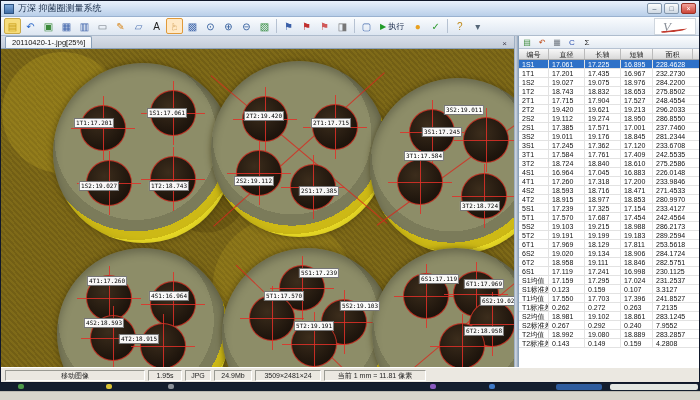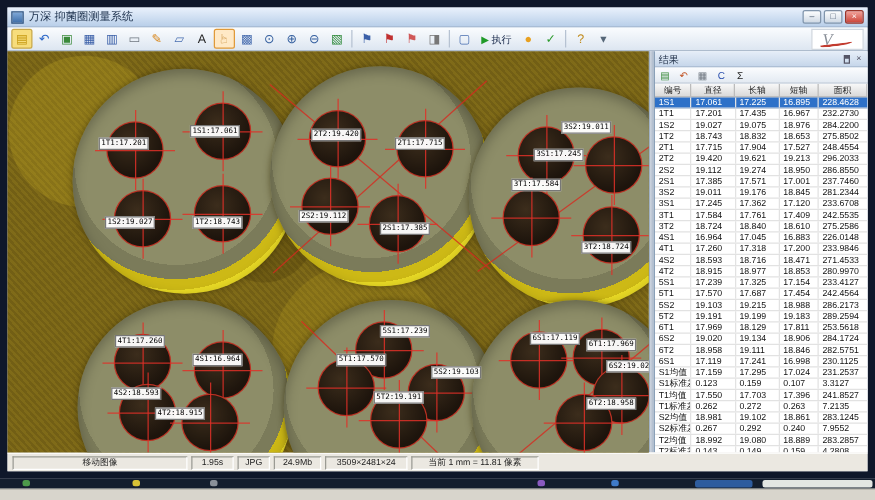--- a/index.html
+++ b/index.html
@@ -1,17 +1,17 @@
 <!DOCTYPE html>
 <html><head>
 <meta charset="utf-8">
 <style>
   * { margin:0; padding:0; box-sizing:border-box; }
   html,body { width:700px; height:400px; overflow:hidden; font-family:"Liberation Sans", sans-serif; background:#d8d5cc; }
-  .window { position:absolute; left:0; top:0; width:700px; height:383px; border:6px solid #0f172a; background:#dfe4ec; display:flex; flex-direction:column; }
+  .window { position:absolute; left:0; top:0; width:700px; height:383px; border:1px solid #0f172a; background:#dfe4ec; display:flex; flex-direction:column; }
   
   .titlebar { height:16px; background:linear-gradient(#e9f1fc,#b9cfe9); display:flex; align-items:center; padding:0 3px; border-bottom:1px solid #9ab2d0; }
   .app-ico { width:10px; height:10px; background:linear-gradient(#7fa8d8,#3f6ea8); border:1px solid #2d5280; margin-right:4px; }
   .title-text { font-size:9px; color:#1a2e4a; flex:1; white-space:nowrap; overflow:hidden; }
   .winbtn { width:15px; height:11px; margin-left:2px; border:1px solid #8296ac; border-radius:2px; background:linear-gradient(#fdfefe,#cfd9e4); font-size:7px; line-height:9px; text-align:center; color:#44566c; }
   .winbtn.close { background:linear-gradient(#f2a39b,#cc4438); color:#fff; border-color:#993328; }
   
   .toolbar { height:19px; background:linear-gradient(#fafcfe,#dde6f1); border-bottom:1px solid #aebccd; display:flex; align-items:center; padding:0 3px; gap:1px; }
   .tbtn { width:17px; height:16px; border:1px solid transparent; border-radius:2px; display:flex; align-items:center; justify-content:center; font-size:10px; }
   .tbtn.active { background:#ffe9c6; border-color:#e09a3a; }
@@ -165,20 +165,24 @@
         <span style="color: rgb(85, 102, 119);">▾</span>
       </span>
       <span class="logo">
         <span class="v">V</span>
         <span class="swoosh"></span>
       </span>
   </div>
 
   <div class="main">
     <div class="leftcol">
+      <div class="tabbar">
+        <span class="tab">20110420-1-.jpg[25%]</span>
+        <span class="tabclose">×</span>
+      </div>
       <div class="canvas" id="canvas">
           <div class="dish" style="left: 52px; top: 14px; width: 180px; height: 180px;"></div>
           <div class="zone" style="left: 79px; top: 56px; width: 46px; height: 46px;"></div>
           <div class="xh" style="left: 70px; top: 79px; width: 64px; height: 1px;"></div>
           <div class="xv" style="left: 102px; top: 47px; width: 1px; height: 64px;"></div>
           <div class="zone" style="left: 149px; top: 41px; width: 46px; height: 46px;"></div>
           <div class="xh" style="left: 140px; top: 64px; width: 64px; height: 1px;"></div>
           <div class="xv" style="left: 172px; top: 32px; width: 1px; height: 64px;"></div>
           <div class="zone" style="left: 85px; top: 111px; width: 46px; height: 46px;"></div>
           <div class="xh" style="left: 76px; top: 134px; width: 64px; height: 1px;"></div>
@@ -277,26 +281,20 @@
           <div class="xh" style="left: 429px; top: 297px; width: 64px; height: 1px;"></div>
           <div class="xv" style="left: 461px; top: 265px; width: 1px; height: 64px;"></div>
           <div class="mlabel" style="left: 438px; top: 230px;">6S1:17.119</div>
           <div class="mlabel" style="left: 483px; top: 235px;">6T1:17.969</div>
           <div class="mlabel" style="left: 499px; top: 252px;">6S2:19.020</div>
           <div class="mlabel" style="left: 483px; top: 282px;">6T2:18.958</div>
         </div>
     </div>
     <div class="splitter"></div>
     <div class="panel">
-      <div class="ptitle">
-        <span>结果</span>
-        <span class="sp"></span>
-        <span class="pin"></span>
-        <span class="pico">×</span>
-      </div>
       <div class="ptools" id="ptools">
           <span class="ti" style="color: rgb(58, 138, 58);">▤</span>
           <span class="ti" style="color: rgb(192, 80, 32);">↶</span>
           <span class="ti" style="color: rgb(111, 119, 128);">▦</span>
           <span class="ti" style="color: rgb(42, 79, 174);">C</span>
           <span class="ti" style="color: rgb(34, 34, 34);">Σ</span>
         </div>
       <div class="grid" id="grid">
           <div class="grow hdr">
             <span class="gc c0">编号</span>

